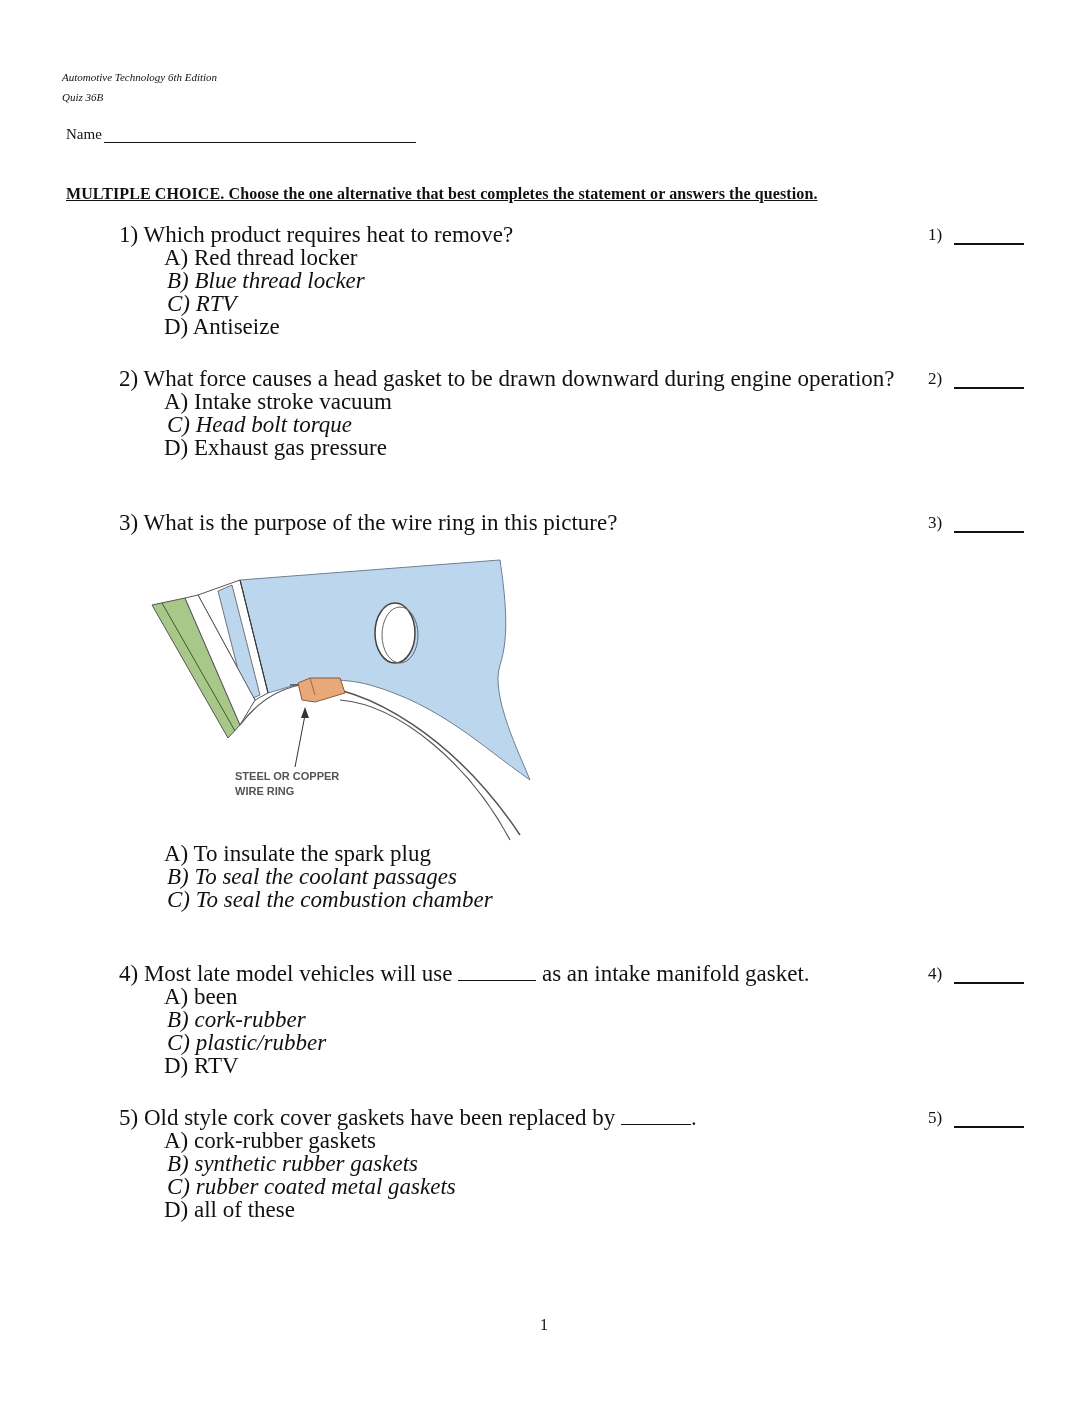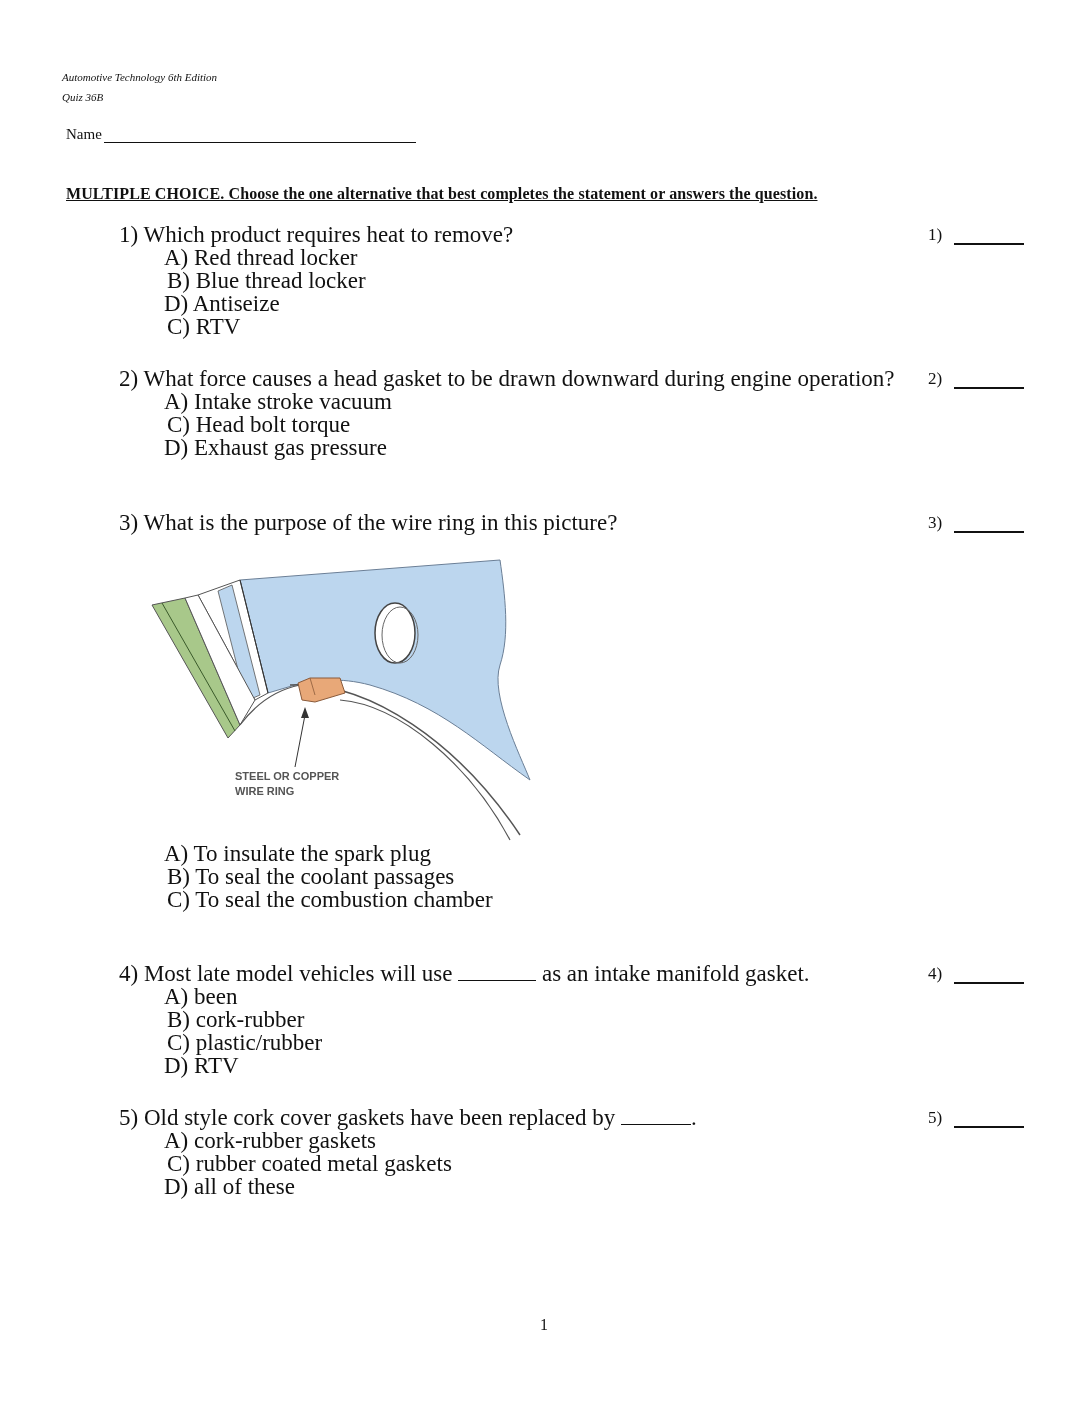--- a/index.html
+++ b/index.html
@@ -5,21 +5,21 @@
   html, body { margin: 0; padding: 0; background: #ffffff; }
   body { width: 1088px; height: 1408px; position: relative; overflow: hidden;
          font-family: "Liberation Serif", "DejaVu Serif", serif; color: #111; }
   .hdr { position: absolute; left: 62px; font-size: 11px; line-height: 20px; font-style: italic; }
   .name-row { position: absolute; left: 66px; top: 124px; font-size: 15px; display: flex; align-items: flex-end; }
   .name-line { display: inline-block; width: 312px; border-bottom: 1px solid #111; height: 18px; margin-left: 2px; }
   .instr { position: absolute; left: 66px; top: 185px; font-size: 16px; font-weight: bold; letter-spacing: 0.1px; text-decoration: underline; }
   .q { position: absolute; left: 119px; width: 900px; font-size: 23px; }
   .q-stem { height: 23px; line-height: 23px; white-space: nowrap; }
   .opt { height: 23px; line-height: 23px; padding-left: 45px; white-space: nowrap; }
-  .opt.indent { padding-left: 48px; }
+  .opt.indent { padding-left: 48px; font-style: italic; }
   .ans { position: absolute; left: 928px; font-size: 17px; display: flex; align-items: flex-end; }
   .ans-line { display: inline-block; width: 70px; border-bottom: 2px solid #111; height: 16px; margin-left: 12px; }
   .blank { display: inline-block; width: 78px; border-bottom: 1px solid #111; height: 14px; vertical-align: baseline; }
   .figure { position: absolute; left: 140px; top: 555px; width: 400px; height: 290px; }
   .pagenum { position: absolute; top: 1316px; left: 0; width: 1088px; text-align: center; font-size: 16px; }
 </style>
 </head>
 <body>
 
 <div class="hdr" style="top:67px">Automotive Technology 6th Edition</div>
@@ -29,22 +29,22 @@
   <span>Name</span>
   <span class="name-line"></span>
 </div>
 
 <div class="instr">MULTIPLE CHOICE.  Choose the one alternative that best completes the statement or answers the question.</div>
 
 <div class="q" style="top:223px">
   <div class="q-stem">1) Which product requires heat to remove?</div>
   <div class="opt">A) Red thread locker</div>
   <div class="opt indent">B) Blue thread locker</div>
+  <div class="opt indent">C) RTV</div>
   <div class="opt">D) Antiseize</div>
-  <div class="opt indent">C) RTV</div>
 </div>
 <div class="ans" style="top:225px">
   <span>1)</span>
   <span class="ans-line"></span>
 </div>
 
 <div class="q" style="top:367px">
   <div class="q-stem">2) What force causes a head gasket to be drawn downward during engine operation?</div>
   <div class="opt">A) Intake stroke vacuum</div>
   <div class="opt indent">C) Head bolt torque</div>
@@ -114,20 +114,21 @@
   <span>4)</span>
   <span class="ans-line"></span>
 </div>
 
 <div class="q" style="top:1106px">
   <div class="q-stem">
     <span>5) Old style cork cover gaskets have been replaced by</span>
     <span class="blank" style="width:70px"></span><span>.</span>
   </div>
   <div class="opt">A) cork-rubber gaskets</div>
+  <div class="opt indent">B) synthetic rubber gaskets</div>
   <div class="opt indent">C) rubber coated metal gaskets</div>
   <div class="opt">D) all of these</div>
 </div>
 <div class="ans" style="top:1108px">
   <span>5)</span>
   <span class="ans-line"></span>
 </div>
 
 <div class="pagenum">1</div>
 

